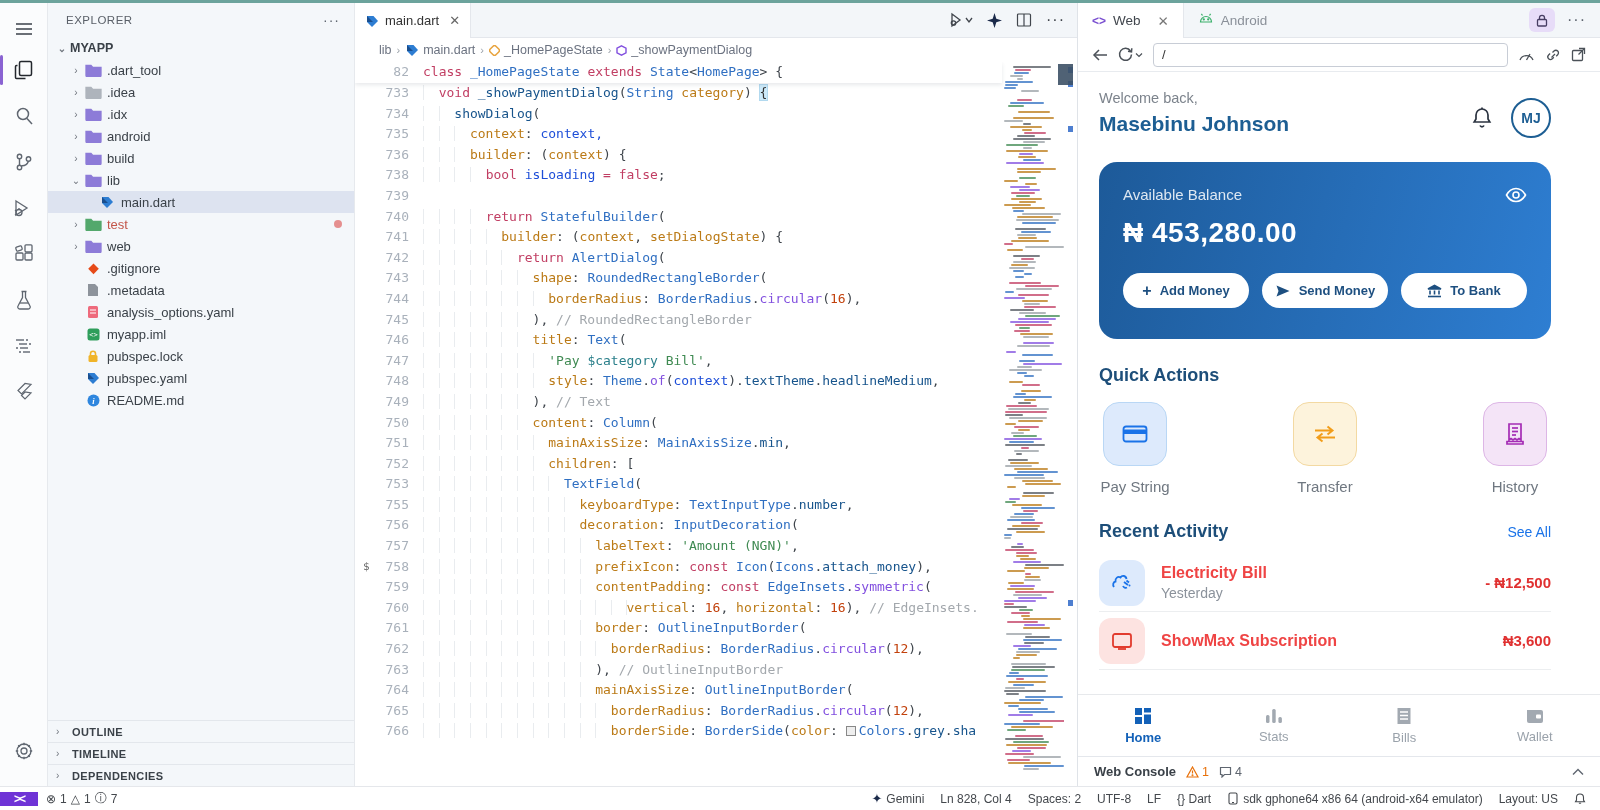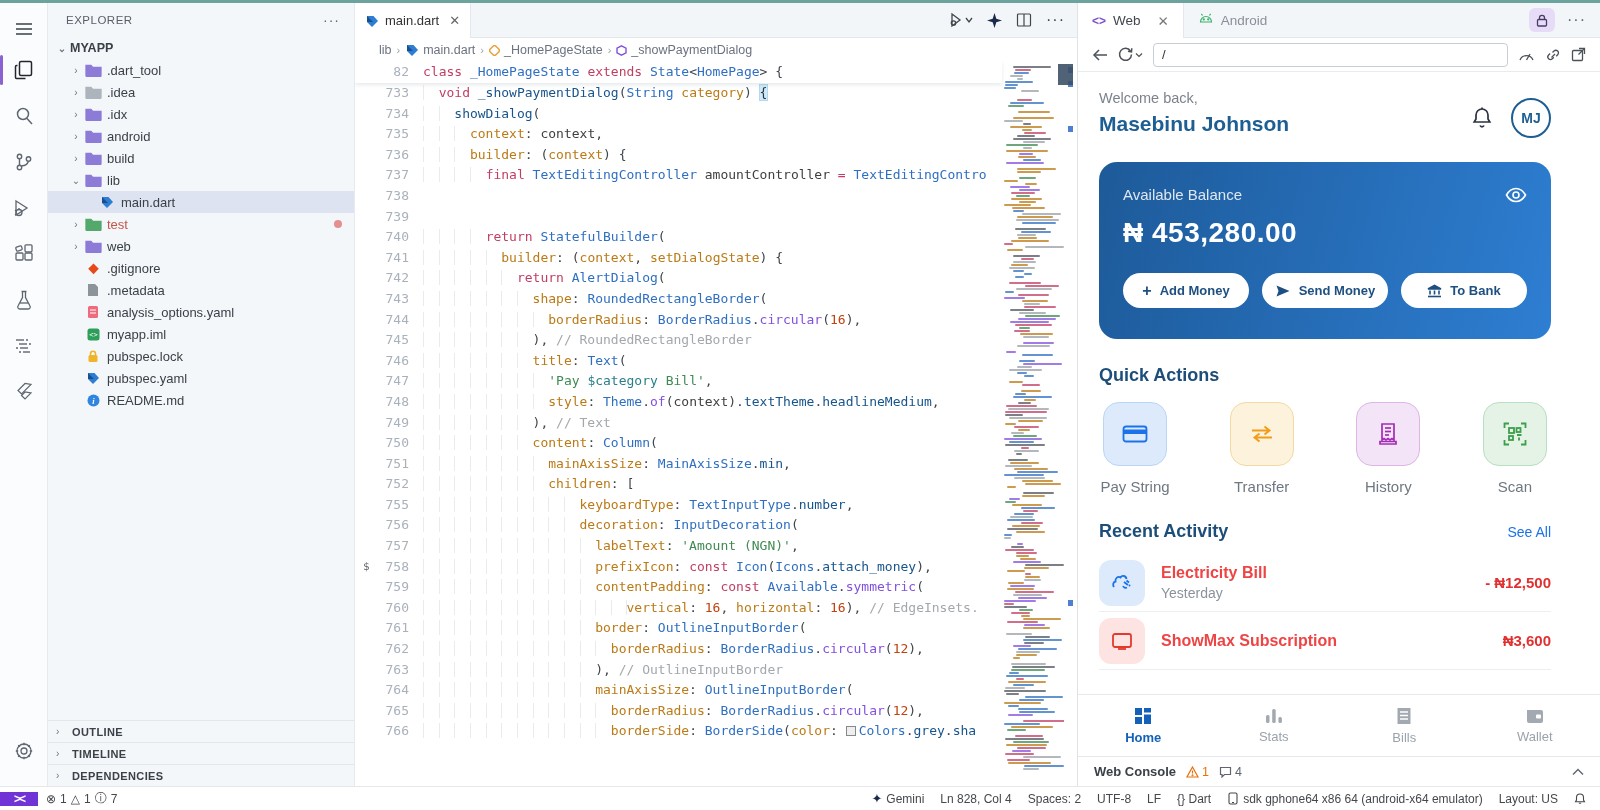--- a/index.html
+++ b/index.html
@@ -37,21 +37,21 @@
   .bc-item{display:flex;align-items:center;gap:4px;cursor:pointer}
   .coderegion{flex:1;position:relative;overflow:hidden;font-family:"DejaVu Sans Mono",monospace;font-size:13px}
   .codeline{height:20.6px;display:flex;white-space:pre;line-height:20.6px}
   .gut{width:68px;flex:none;display:flex;justify-content:flex-end;align-items:center;padding-right:14px;color:#a9b1bb;position:relative}
   .gut .gmark{position:absolute;left:8px;color:#6d6d6d;font-size:11px}
   .ltext{flex:1;overflow:hidden}
   .sticky{position:absolute;top:0;left:0;right:75px;background:#fff;z-index:5;box-shadow:0 2px 4px rgba(60,70,90,.12)}
   .lines{position:absolute;top:21px;left:0;right:75px;overflow:hidden;bottom:0}
   .tk-k{color:#c13e63}.tk-t{color:#2f6fc2}.tk-f{color:#17548c}.tk-m{color:#8250df}
   .tk-p{color:#bb7a16}.tk-s{color:#3f8a52}.tk-i{color:#2a7f8a}.tk-n{color:#c2410c}
-  .tk-c{color:#a3a8ad}.tk-d{color:#3e444b}.tk-v{color:#404040}
+  .tk-c{color:#a3a8ad}.tk-d{color:#3e444b}.tk-v{color:#1d4ed8}
   .tk-h{background:#cdeafa;outline:1px solid #b2d9ef}
   .tk-w{background:repeating-linear-gradient(to right,#e9ecef 0,#e9ecef 1px,transparent 1px,transparent 2ch)}
   .tk-sw{display:inline-block;width:10px;height:10px;border:1px solid #888;background:#eee;margin:0 3px -1px 0}
   .minimap{position:absolute;top:0;bottom:0;right:13px;width:62px;background:#fff;padding-top:4px;overflow:hidden}
   .mrow{border-radius:1px}
   .mslider{position:absolute;top:2px;right:4px;width:15px;height:21px;background:#3d5166;opacity:.9}
   .ruler{position:absolute;top:0;bottom:0;right:0;width:13px;background:#fff}
   .rmark{position:absolute;left:4px;width:5px;height:6px;background:#4e7fd0}
   
   .panel{flex:1;display:flex;flex-direction:column;border-left:1px solid #dfe3e8;min-width:0;background:#fff}
@@ -434,41 +434,41 @@
         </div>
       <div class="coderegion">
         <div class="sticky" id="sticky">
             <div class="codeline"><div class="gut">82</div><div class="ltext"><span class="tk-k">class </span><span class="tk-t">_HomePageState</span><span class="tk-d"> </span><span class="tk-k">extends</span><span class="tk-d"> </span><span class="tk-t">State</span><span class="tk-d">&lt;</span><span class="tk-t">HomePage</span><span class="tk-d">&gt; {</span></div></div>
           </div>
         <div class="lines" id="lines">
             <div class="codeline"><div class="gut">733</div><div class="ltext"><span class="tk-w">  </span><span class="tk-k">void </span><span class="tk-f">_showPaymentDialog</span><span class="tk-d">(</span><span class="tk-t">String</span><span class="tk-d"> </span><span class="tk-p">category</span><span class="tk-d">) </span><span class="tk-h">{</span></div></div>
             <div class="codeline"><div class="gut">734</div><div class="ltext"><span class="tk-w">    </span><span class="tk-f">showDialog</span><span class="tk-d">(</span></div></div>
             <div class="codeline"><div class="gut">735</div><div class="ltext"><span class="tk-w">      </span><span class="tk-p">context</span><span class="tk-d">: </span><span class="tk-v">context,</span></div></div>
             <div class="codeline"><div class="gut">736</div><div class="ltext"><span class="tk-w">      </span><span class="tk-p">builder</span><span class="tk-d">: (</span><span class="tk-p">context</span><span class="tk-d">) {</span></div></div>
-            <div class="codeline"><div class="gut">737</div><div class="ltext"><span class="tk-w">        </span><span class="tk-k">final </span><span class="tk-t">TextEditingController</span><span class="tk-d"> </span><span class="tk-v">amountController</span><span class="tk-d"> </span><span class="tk-k">=</span><span class="tk-d"> </span><span class="tk-t">TextEditingContro</span></div></div>
-            <div class="codeline"><div class="gut">738</div></div>
+            <div class="codeline"><div class="gut">738</div><div class="ltext"><span class="tk-w">        </span><span class="tk-k">bool </span><span class="tk-v">isLoading</span><span class="tk-d"> </span><span class="tk-k">=</span><span class="tk-d"> </span><span class="tk-k">false</span><span class="tk-d">;</span></div></div>
             <div class="codeline"><div class="gut">739</div><div class="ltext"></div></div>
             <div class="codeline"><div class="gut">740</div><div class="ltext"><span class="tk-w">        </span><span class="tk-k">return </span><span class="tk-t">StatefulBuilder</span><span class="tk-d">(</span></div></div>
             <div class="codeline"><div class="gut">741</div><div class="ltext"><span class="tk-w">          </span><span class="tk-p">builder</span><span class="tk-d">: (</span><span class="tk-p">context</span><span class="tk-d">, </span><span class="tk-p">setDialogState</span><span class="tk-d">) {</span></div></div>
             <div class="codeline"><div class="gut">742</div><div class="ltext"><span class="tk-w">            </span><span class="tk-k">return </span><span class="tk-t">AlertDialog</span><span class="tk-d">(</span></div></div>
             <div class="codeline"><div class="gut">743</div><div class="ltext"><span class="tk-w">              </span><span class="tk-p">shape</span><span class="tk-d">: </span><span class="tk-t">RoundedRectangleBorder</span><span class="tk-d">(</span></div></div>
             <div class="codeline"><div class="gut">744</div><div class="ltext"><span class="tk-w">                </span><span class="tk-p">borderRadius</span><span class="tk-d">: </span><span class="tk-t">BorderRadius</span><span class="tk-d">.</span><span class="tk-m">circular</span><span class="tk-d">(</span><span class="tk-n">16</span><span class="tk-d">),</span></div></div>
             <div class="codeline"><div class="gut">745</div><div class="ltext"><span class="tk-w">              </span><span class="tk-d">), </span><span class="tk-c">// RoundedRectangleBorder</span></div></div>
             <div class="codeline"><div class="gut">746</div><div class="ltext"><span class="tk-w">              </span><span class="tk-p">title</span><span class="tk-d">: </span><span class="tk-t">Text</span><span class="tk-d">(</span></div></div>
             <div class="codeline"><div class="gut">747</div><div class="ltext"><span class="tk-w">                </span><span class="tk-s">'Pay </span><span class="tk-i">$category</span><span class="tk-s"> Bill'</span><span class="tk-d">,</span></div></div>
             <div class="codeline"><div class="gut">748</div><div class="ltext"><span class="tk-w">                </span><span class="tk-p">style</span><span class="tk-d">: </span><span class="tk-t">Theme</span><span class="tk-d">.</span><span class="tk-m">of</span><span class="tk-d">(</span><span class="tk-v">context</span><span class="tk-d">).</span><span class="tk-f">textTheme</span><span class="tk-d">.</span><span class="tk-f">headlineMedium</span><span class="tk-d">,</span></div></div>
             <div class="codeline"><div class="gut">749</div><div class="ltext"><span class="tk-w">              </span><span class="tk-d">), </span><span class="tk-c">// Text</span></div></div>
             <div class="codeline"><div class="gut">750</div><div class="ltext"><span class="tk-w">              </span><span class="tk-p">content</span><span class="tk-d">: </span><span class="tk-t">Column</span><span class="tk-d">(</span></div></div>
             <div class="codeline"><div class="gut">751</div><div class="ltext"><span class="tk-w">                </span><span class="tk-p">mainAxisSize</span><span class="tk-d">: </span><span class="tk-t">MainAxisSize</span><span class="tk-d">.</span><span class="tk-f">min</span><span class="tk-d">,</span></div></div>
             <div class="codeline"><div class="gut">752</div><div class="ltext"><span class="tk-w">                </span><span class="tk-p">children</span><span class="tk-d">: [</span></div></div>
+            <div class="codeline"><div class="gut">753</div><div class="ltext"><span class="tk-w">                  </span><span class="tk-t">TextField</span><span class="tk-d">(</span></div></div>
             <div class="codeline"><div class="gut">755</div><div class="ltext"><span class="tk-w">                    </span><span class="tk-p">keyboardType</span><span class="tk-d">: </span><span class="tk-t">TextInputType</span><span class="tk-d">.</span><span class="tk-f">number</span><span class="tk-d">,</span></div></div>
             <div class="codeline"><div class="gut">756</div><div class="ltext"><span class="tk-w">                    </span><span class="tk-p">decoration</span><span class="tk-d">: </span><span class="tk-t">InputDecoration</span><span class="tk-d">(</span></div></div>
             <div class="codeline"><div class="gut">757</div><div class="ltext"><span class="tk-w">                      </span><span class="tk-p">labelText</span><span class="tk-d">: </span><span class="tk-s">'Amount (NGN)'</span><span class="tk-d">,</span></div></div>
             <div class="codeline"><div class="gut"><span class="gmark">$</span>758</div><div class="ltext"><span class="tk-w">                      </span><span class="tk-p">prefixIcon</span><span class="tk-d">: </span><span class="tk-k">const </span><span class="tk-t">Icon</span><span class="tk-d">(</span><span class="tk-t">Icons</span><span class="tk-d">.</span><span class="tk-f">attach_money</span><span class="tk-d">),</span></div></div>
-            <div class="codeline"><div class="gut">759</div><div class="ltext"><span class="tk-w">                      </span><span class="tk-p">contentPadding</span><span class="tk-d">: </span><span class="tk-k">const </span><span class="tk-t">Available</span><span class="tk-d">.</span><span class="tk-m">symmetric</span><span class="tk-d">(</span></div></div>
+            <div class="codeline"><div class="gut">759</div><div class="ltext"><span class="tk-w">                      </span><span class="tk-p">contentPadding</span><span class="tk-d">: </span><span class="tk-k">const </span><span class="tk-t">EdgeInsets</span><span class="tk-d">.</span><span class="tk-m">symmetric</span><span class="tk-d">(</span></div></div>
             <div class="codeline"><div class="gut">760</div><div class="ltext"><span class="tk-w">                          </span><span class="tk-p">vertical</span><span class="tk-d">: </span><span class="tk-n">16</span><span class="tk-d">, </span><span class="tk-p">horizontal</span><span class="tk-d">: </span><span class="tk-n">16</span><span class="tk-d">), </span><span class="tk-c">// EdgeInsets.</span></div></div>
             <div class="codeline"><div class="gut">761</div><div class="ltext"><span class="tk-w">                      </span><span class="tk-p">border</span><span class="tk-d">: </span><span class="tk-t">OutlineInputBorder</span><span class="tk-d">(</span></div></div>
             <div class="codeline"><div class="gut">762</div><div class="ltext"><span class="tk-w">                        </span><span class="tk-p">borderRadius</span><span class="tk-d">: </span><span class="tk-t">BorderRadius</span><span class="tk-d">.</span><span class="tk-m">circular</span><span class="tk-d">(</span><span class="tk-n">12</span><span class="tk-d">),</span></div></div>
             <div class="codeline"><div class="gut">763</div><div class="ltext"><span class="tk-w">                      </span><span class="tk-d">), </span><span class="tk-c">// OutlineInputBorder</span></div></div>
             <div class="codeline"><div class="gut">764</div><div class="ltext"><span class="tk-w">                      </span><span class="tk-p">mainAxisSize</span><span class="tk-d">: </span><span class="tk-t">OutlineInputBorder</span><span class="tk-d">(</span></div></div>
             <div class="codeline"><div class="gut">765</div><div class="ltext"><span class="tk-w">                        </span><span class="tk-p">borderRadius</span><span class="tk-d">: </span><span class="tk-t">BorderRadius</span><span class="tk-d">.</span><span class="tk-m">circular</span><span class="tk-d">(</span><span class="tk-n">12</span><span class="tk-d">),</span></div></div>
             <div class="codeline"><div class="gut">766</div><div class="ltext"><span class="tk-w">                        </span><span class="tk-p">borderSide</span><span class="tk-d">: </span><span class="tk-t">BorderSide</span><span class="tk-d">(</span><span class="tk-p">color</span><span class="tk-d">: </span><span class="tk-sw"></span><span class="tk-t">Colors</span><span class="tk-d">.</span><span class="tk-f">grey</span><span class="tk-d">.</span><span class="tk-f">sha</span></div></div>
           </div>
         <div class="minimap" id="minimap">
             <div class="mrow" style="height: 2px; margin-bottom: 1px; margin-left: 11px; width: 38px; background: rgb(80, 86, 94); opacity: 0.75;"></div>
@@ -873,32 +873,20 @@
                   <svg width="22" height="24" viewBox="0 0 22 24" fill="none" stroke="#a42cb5" stroke-width="1.7">
                     <path d="M5 2 h12 v16 l-2-1.5 -2 1.5 -2-1.5 -2 1.5 -2-1.5 -2 1.5 Z"></path>
                     <line x1="8" y1="6" x2="14" y2="6"></line>
                     <line x1="8" y1="9.5" x2="14" y2="9.5"></line>
                     <line x1="8" y1="13" x2="12" y2="13"></line>
                     <path d="M3 19.5 h16 v2.5 H3 Z"></path>
                   </svg>
                 </div>
                 <div class="qlabel">History</div>
               </div>
-              <div class="qcol">
-                <div class="qtile" style="background:#e4f3e6;border:1px solid #b8dfc0">
-                  <svg width="24" height="24" viewBox="0 0 24 24" fill="none" stroke="#3d9e4b" stroke-width="1.8">
-                    <path d="M1.5 6 V1.5 H6 M18 1.5 h4.5 V6 M22.5 18 v4.5 H18 M6 22.5 H1.5 V18"></path>
-                    <rect x="6" y="6" width="5" height="5"></rect>
-                    <rect x="13.5" y="6" width="4" height="4"></rect>
-                    <rect x="6" y="14" width="4" height="4"></rect>
-                    <path d="M14 13 h4.5 M16 15.5 v3"></path>
-                  </svg>
-                </div>
-                <div class="qlabel">Scan</div>
-              </div>
             </div>
 
           <div class="secthead">
             <span class="secttitle">Recent Activity</span>
             <span class="seeall">See All</span>
           </div>
           <div class="acts" id="acts">
               <div class="actrow">
                 <div class="actico" style="background:#ddeafc">
                   <svg width="22" height="20" viewBox="0 0 22 20" fill="none" stroke="#1a73e8" stroke-width="1.8">

